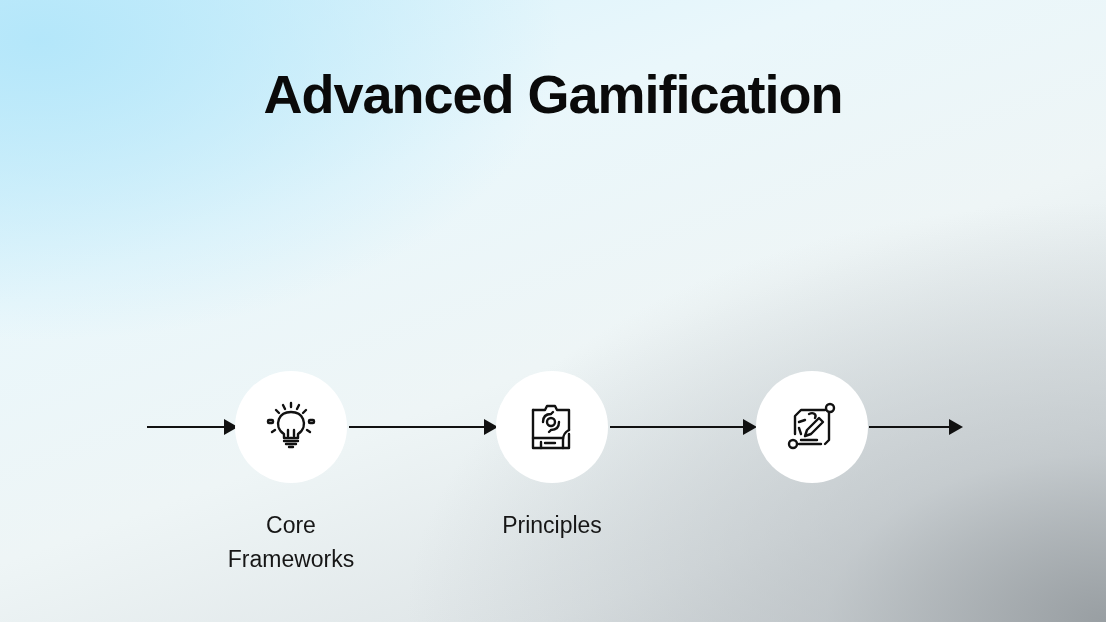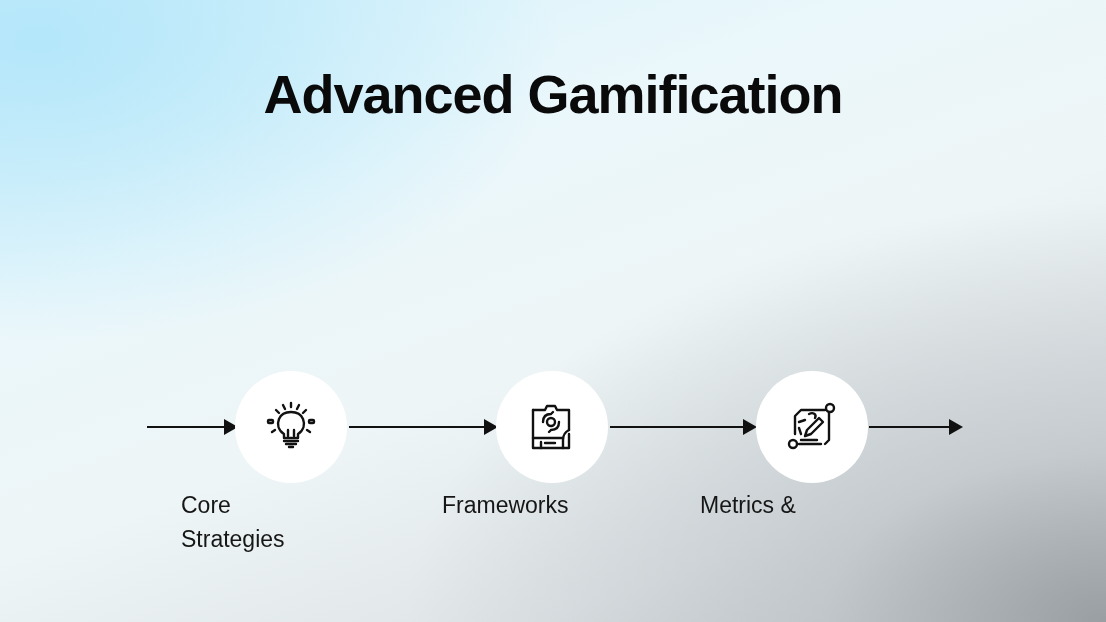--- a/index.html
+++ b/index.html
@@ -21,21 +21,21 @@
     content: ""; position: absolute; right: -2px; top: -7px;
     border-left: 14px solid #111; border-top: 8px solid transparent; border-bottom: 8px solid transparent;
   }
   .node {
     position: absolute; width: 112px; height: 112px; border-radius: 50%;
     background: #ffffff; top: 371px;
     display: flex; align-items: center; justify-content: center;
   }
   .node svg { width: 54px; height: 54px; }
   .label {
-    position: absolute; top: 488px; width: 220px; 
+    position: absolute; top: 508px; width: 220px; text-align: center;
     font-size: 23px; line-height: 34px; color: #161616;
   }
 </style>
 </head>
 <body>
 
 <div class="title">
   <div>Advanced Gamification</div>
 </div>
 
@@ -81,20 +81,19 @@
       <path d="M22 30 L34 18 L38 22 L26 34 L20 36 Z"></path>
       <path d="M24 14 C28 12 32 14 30 18"></path>
     </svg>
   </div>
 
   <div class="arrow" style="left:869px;width:92px;"></div>
 </div>
 
 <div class="label" style="left:181px;">
   <div>Core</div>
-  <div>Strategies</div>
+  <div>Frameworks</div>
 </div>
 <div class="label" style="left:442px;">
-  <div>Frameworks</div>
+  <div>Principles</div>
 </div>
 <div class="label" style="left:700px;">
-  <div>Metrics &amp;</div>
 </div>
 
 </body></html>

